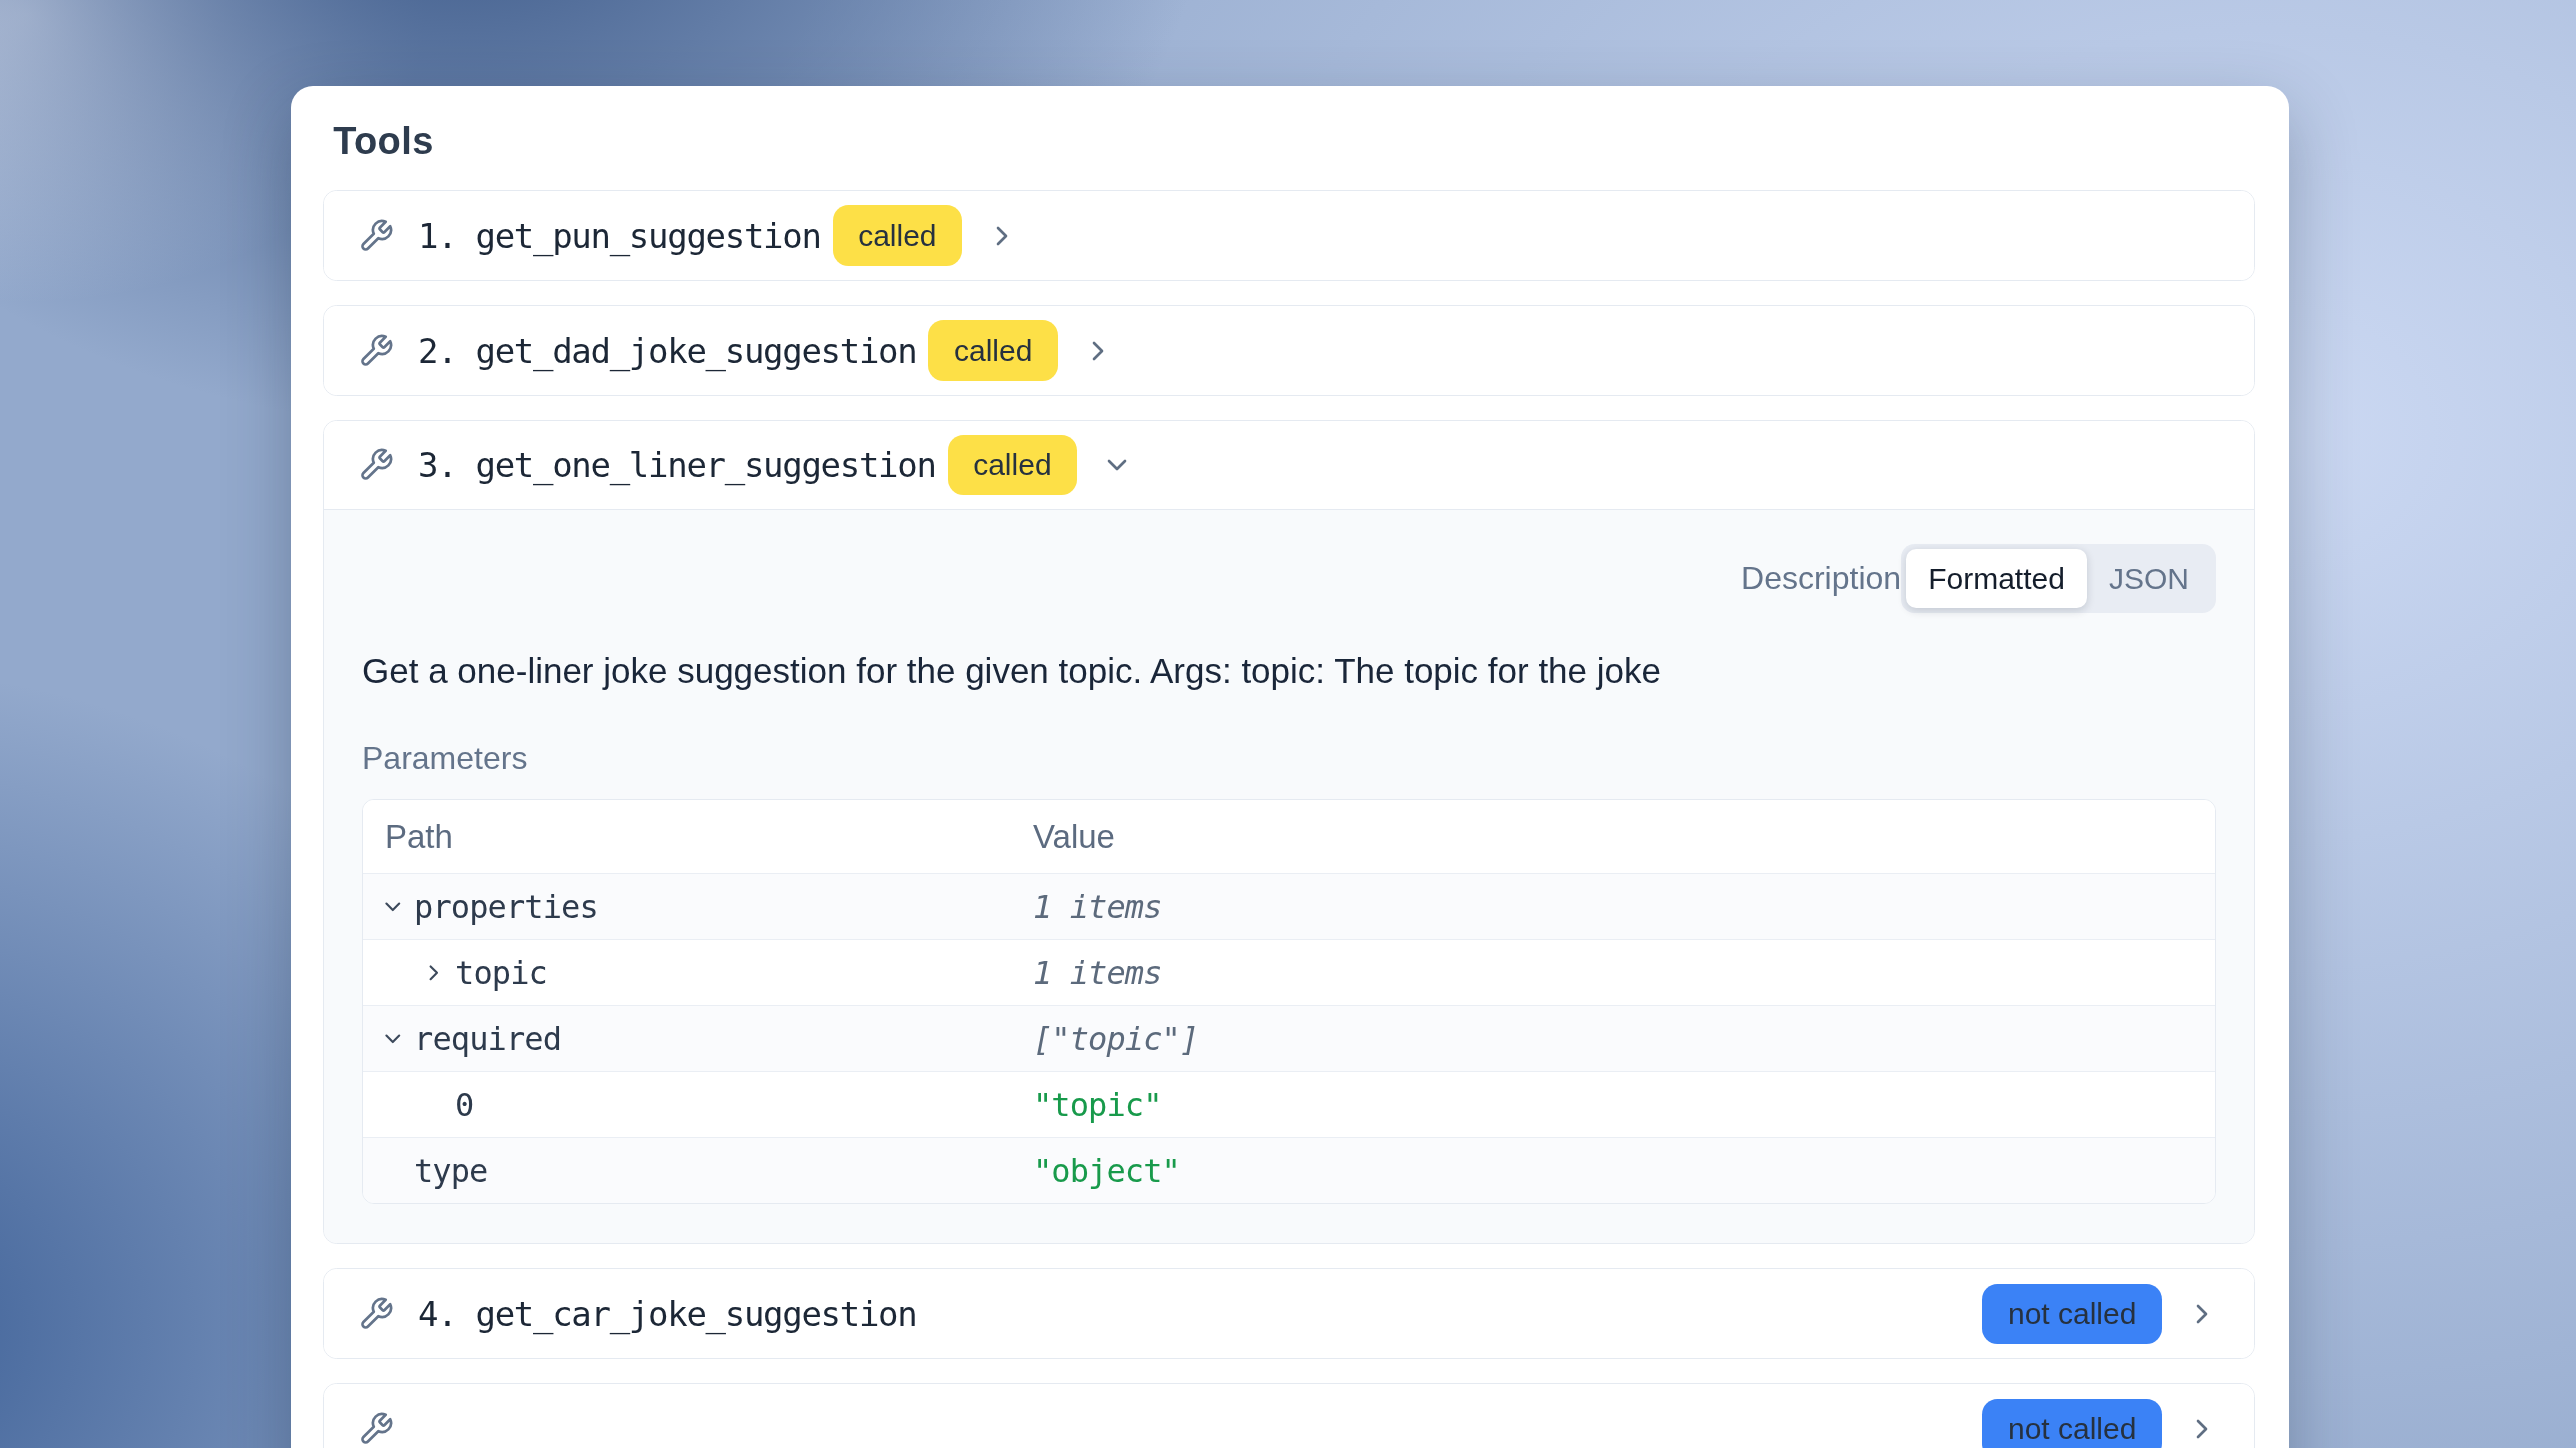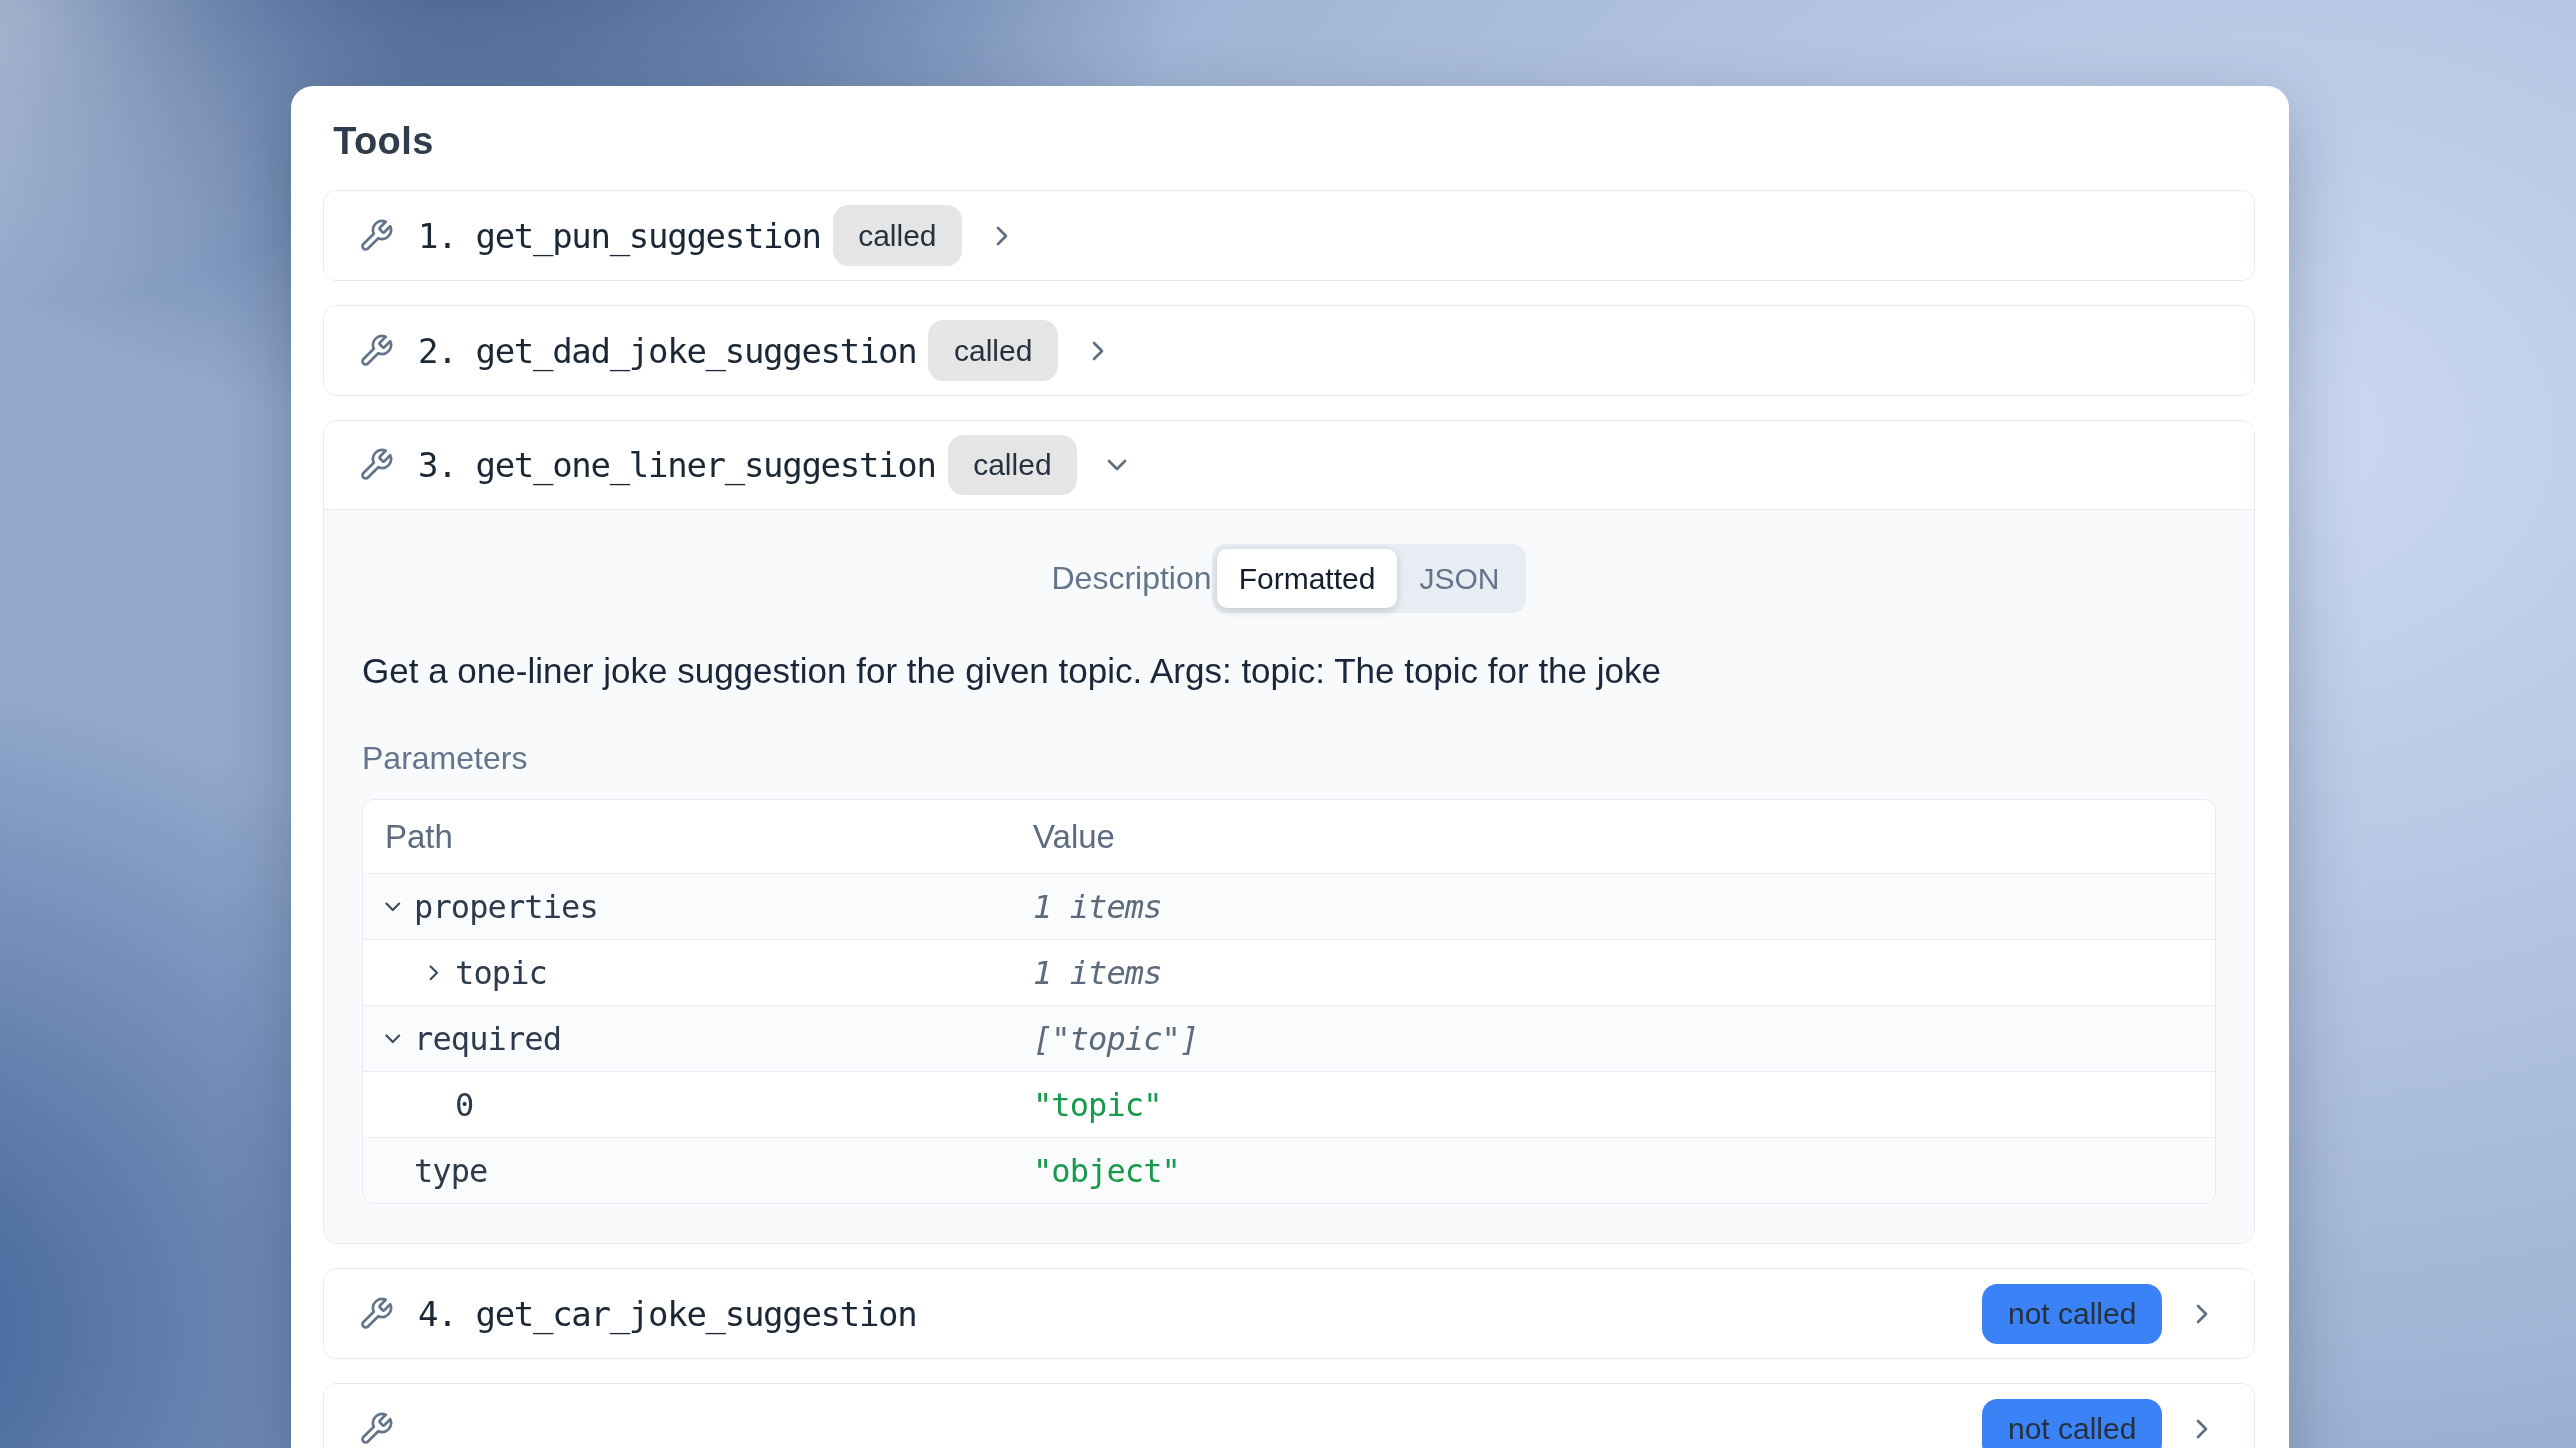--- a/index.html
+++ b/index.html
@@ -35,26 +35,26 @@
   }
   .wrench { width:36px; height:36px; color:#64748b; margin-right:24px; flex:0 0 auto; }
   .tool-name {
     font-family:"DejaVu Sans Mono", monospace; font-size:34px; color:#1c2736;
     letter-spacing:-1.3px; white-space:nowrap;
   }
   .badge {
     margin-left:auto; font-size:30px; font-weight:500; color:#26313f;
     padding:15.4px 25.6px; border-radius:15.4px; line-height:1; white-space:nowrap;
   }
-  .badge.called { background:#e5e5e5;margin-left:12px; }
+  .badge.called { background:#fde047;margin-left:12px; }
   .badge.not-called { background:#3b82f6; }
   .chev { width:32px; height:32px; color:#5f6e82; margin-left:24px; flex:0 0 auto; }
   .card.expanded .card-head { border-bottom:1.7px solid #e5eaf1; }
   .detail { background:#f8fafc; padding:34px 38px 39px 38px; }
-  .detail-top { display:flex; justify-content:center; align-items:center; }
+  .detail-top { display:flex; justify-content:flex-end; align-items:center; }
   .dim-label { font-size:32px; color:#64748b; }
   .toggle { display:flex; align-items:center; background:#e8ecf3; border-radius:13.6px; padding:5.1px; }
   .tbtn {
     font-size:30px; line-height:1; padding:14.5px 22px; border-radius:10.2px;
     color:#64748b; border:none; background:transparent; cursor:pointer;
     font-family:Liberation Sans, sans-serif;
   }
   .tbtn.active { background:#ffffff; color:#141d2b; font-weight:500; box-shadow:0 2.6px 8.5px rgba(15,23,42,.16); }
   .desc { font-size:35px; line-height:1.35; color:#1a2639; margin-top:34px; }
   .params { margin-top:46px; }

